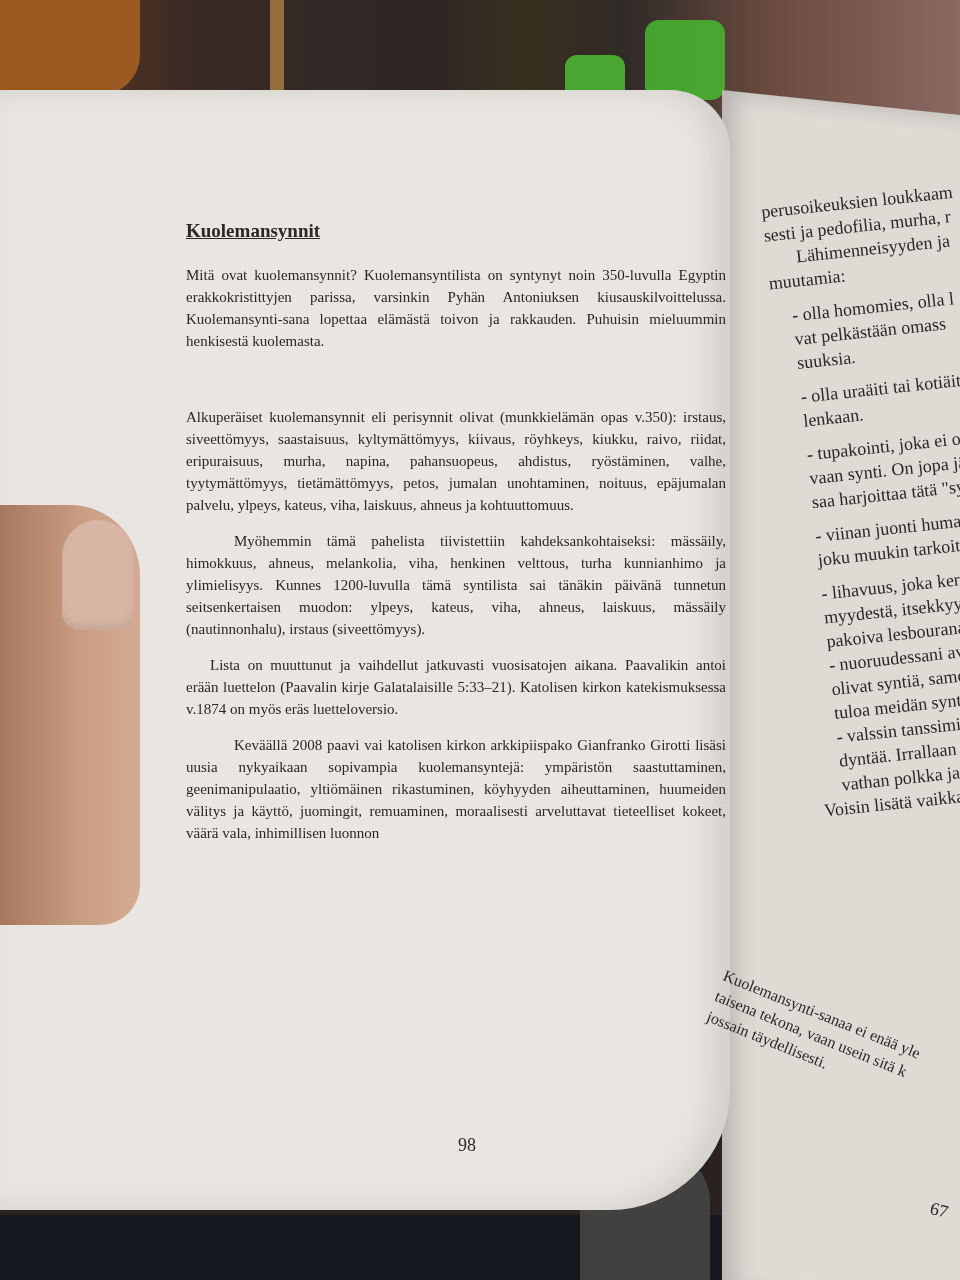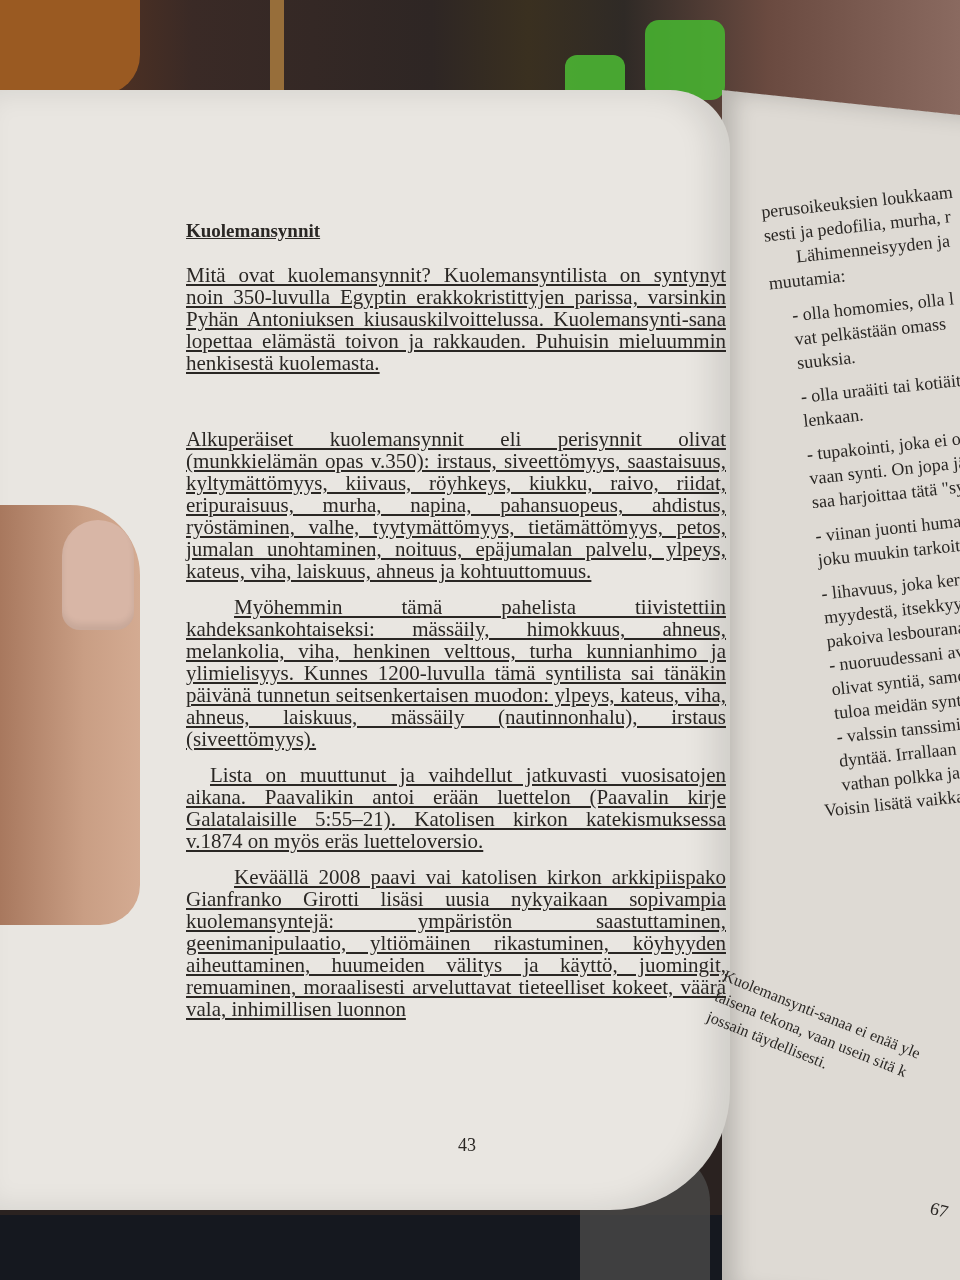--- a/index.html
+++ b/index.html
@@ -38,21 +38,21 @@
       border-radius: 0 70px 40px 0;
     }
     .thumbnail {
       position: absolute; left: 62px; top: 520px; width: 72px; height: 110px;
       background: #d8b6a6; border-radius: 40px 40px 20px 20px;
       box-shadow: inset 0 -6px 6px rgba(0,0,0,.08);
     }
 
     .left-text { position: absolute; left: 186px; top: 220px; width: 540px; color: #2a2724; }
     .heading { font-weight: bold; font-size: 19px; margin: 0 0 22px 0; text-decoration: underline; }
-    .para { font-size: 21px; line-height: 22px; margin: 0 0 14px 0; text-align: justify; text-decoration: underline; }
+    .para { font-size: 15px; line-height: 22px; margin: 0 0 14px 0; text-align: justify; }
     .para.indent { text-indent: 48px; }
     .gap { height: 40px; }
     .page-num-left { position: absolute; left: 458px; top: 1135px; font-size: 18px; color: #2a2724; }
 
     .right-text {
       position: absolute; left: 760px; top: 200px; width: 220px;
       color: #2a2724; font-size: 18px; line-height: 24px;
       transform: rotate(-6deg); transform-origin: left top;
       white-space: nowrap; overflow: hidden;
     }
@@ -82,24 +82,24 @@
 
 <div class="thumb"></div>
 <div class="thumbnail"></div>
 
 <div class="left-text">
   <div class="heading">Kuolemansynnit</div>
   <p class="para">Mitä ovat kuolemansynnit? Kuolemansyntilista on syntynyt noin 350-luvulla Egyptin erakkokristittyjen parissa, varsinkin Pyhän Antoniuksen kiusauskilvoittelussa. Kuolemansynti-sana lopettaa elämästä toivon ja rakkauden. Puhuisin mieluummin henkisestä kuolemasta.</p>
   <div class="gap"></div>
   <p class="para">Alkuperäiset kuolemansynnit eli perisynnit olivat (munkkielämän opas v.350): irstaus, siveettömyys, saastaisuus, kyltymättömyys, kiivaus, röyhkeys, kiukku, raivo, riidat, eripuraisuus, murha, napina, pahansuopeus, ahdistus, ryöstäminen, valhe, tyytymättömyys, tietämättömyys, petos, jumalan unohtaminen, noituus, epäjumalan palvelu, ylpeys, kateus, viha, laiskuus, ahneus ja kohtuuttomuus.</p>
   <p class="para indent">Myöhemmin tämä pahelista tiivistettiin kahdeksankohtaiseksi: mässäily, himokkuus, ahneus, melankolia, viha, henkinen velttous, turha kunnianhimo ja ylimielisyys. Kunnes 1200-luvulla tämä syntilista sai tänäkin päivänä tunnetun seitsenkertaisen muodon: ylpeys, kateus, viha, ahneus, laiskuus, mässäily (nautinnonhalu), irstaus (siveettömyys).</p>
-  <p class="para indent" style="text-indent:24px">Lista on muuttunut ja vaihdellut jatkuvasti vuosisatojen aikana. Paavalikin antoi erään luettelon (Paavalin kirje Galatalaisille 5:55–21). Katolisen kirkon katekismuksessa v.1874 on myös eräs luetteloversio.</p>
+  <p class="para indent" style="text-indent:24px">Lista on muuttunut ja vaihdellut jatkuvasti vuosisatojen aikana. Paavalikin antoi erään luettelon (Paavalin kirje Galatalaisille 5:33–21). Katolisen kirkon katekismuksessa v.1874 on myös eräs luetteloversio.</p>
   <p class="para indent">Keväällä 2008 paavi vai katolisen kirkon arkkipiispako Gianfranko Girotti lisäsi uusia nykyaikaan sopivampia kuolemansyntejä: ympäristön saastuttaminen, geenimanipulaatio, yltiömäinen rikastuminen, köyhyyden aiheuttaminen, huumeiden välitys ja käyttö, juomingit, remuaminen, moraalisesti arveluttavat tieteelliset kokeet, väärä vala, inhimillisen luonnon</p>
 </div>
-<div class="page-num-left">43</div>
+<div class="page-num-left">98</div>
 
 <div class="right-text">
   <span class="line">perusoikeuksien loukkaam</span>
   <span class="line">sesti ja pedofilia, murha, r</span>
   <span class="line" style="padding-left:30px">Lähimenneisyyden ja</span>
   <span class="line">muutamia:</span>
   <span class="item" style="padding-left:20px">- olla homomies, olla l</span>
   <span class="line" style="padding-left:20px">vat pelkästään omass</span>
   <span class="line" style="padding-left:20px">suuksia.</span>
   <span class="item" style="padding-left:20px">- olla uraäiti tai kotiäiti</span>

